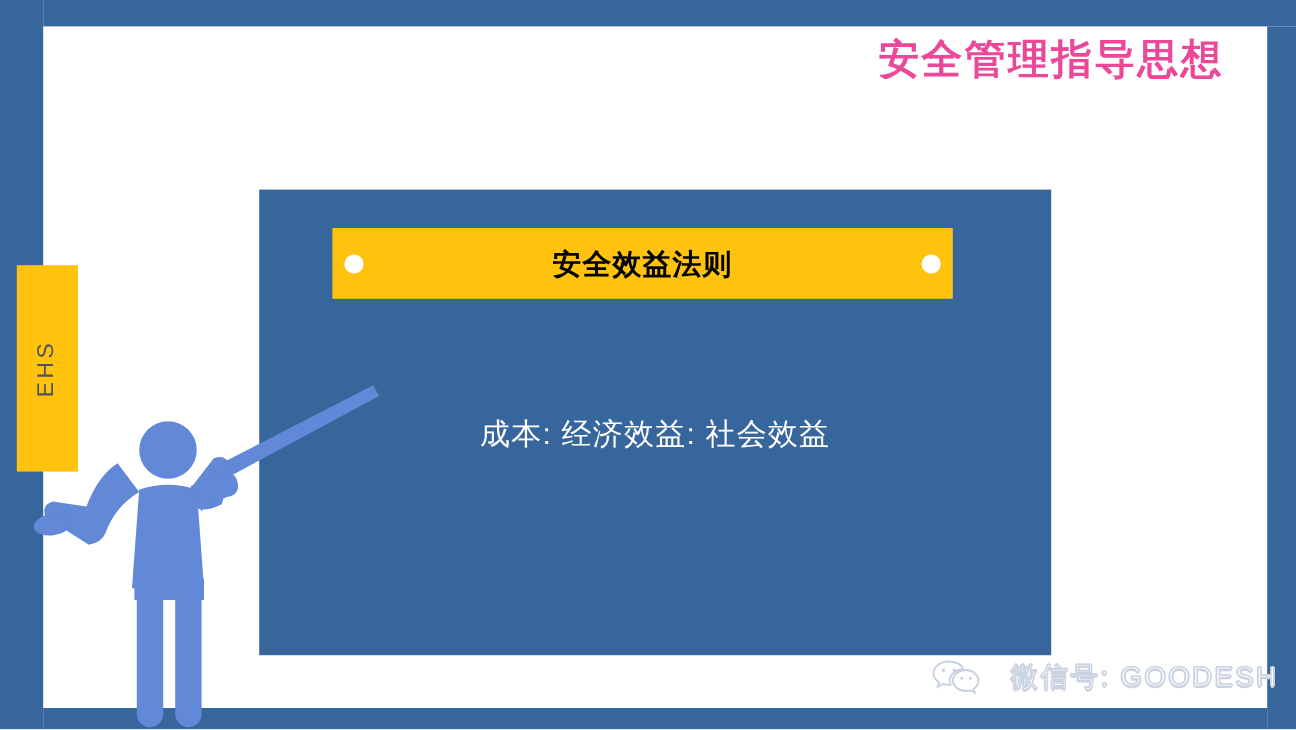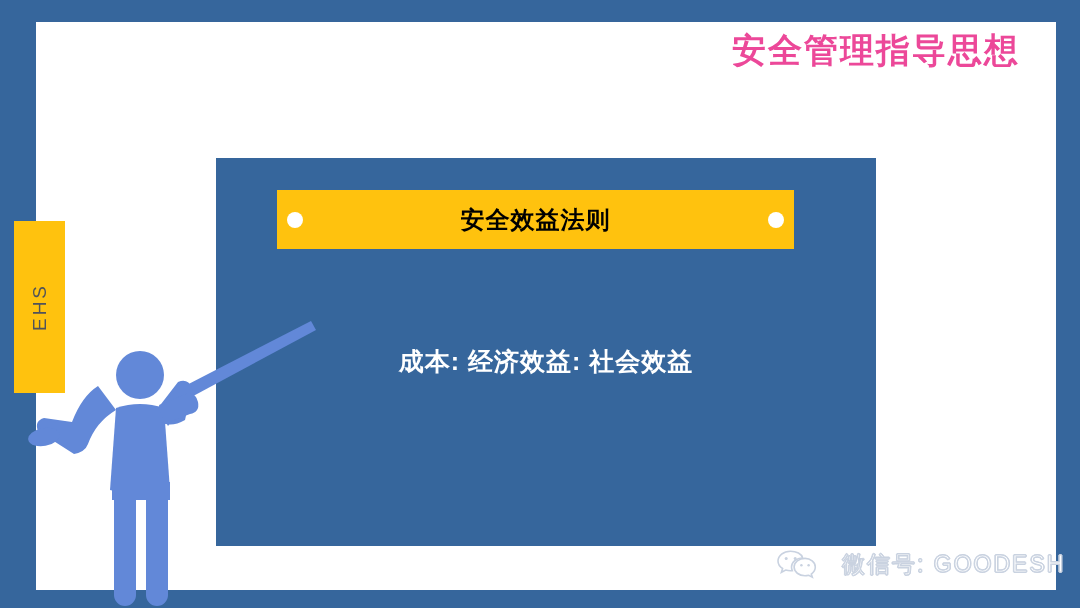--- a/index.html
+++ b/index.html
@@ -90,21 +90,21 @@
   .banner-dot.right { right: 10px; }
 
   
   .panel-body-text {
     position: absolute;
     left: 216px;
     top: 345px;
     width: 660px;
     text-align: center;
     font-size: 25px;
-    font-weight: bold;
+    font-weight: normal;
     color: #ffffff;
     letter-spacing: 1px;
     white-space: nowrap;
   }
 
   
   .ehs-tab {
     position: absolute;
     left: 14px;
     top: 221px;

